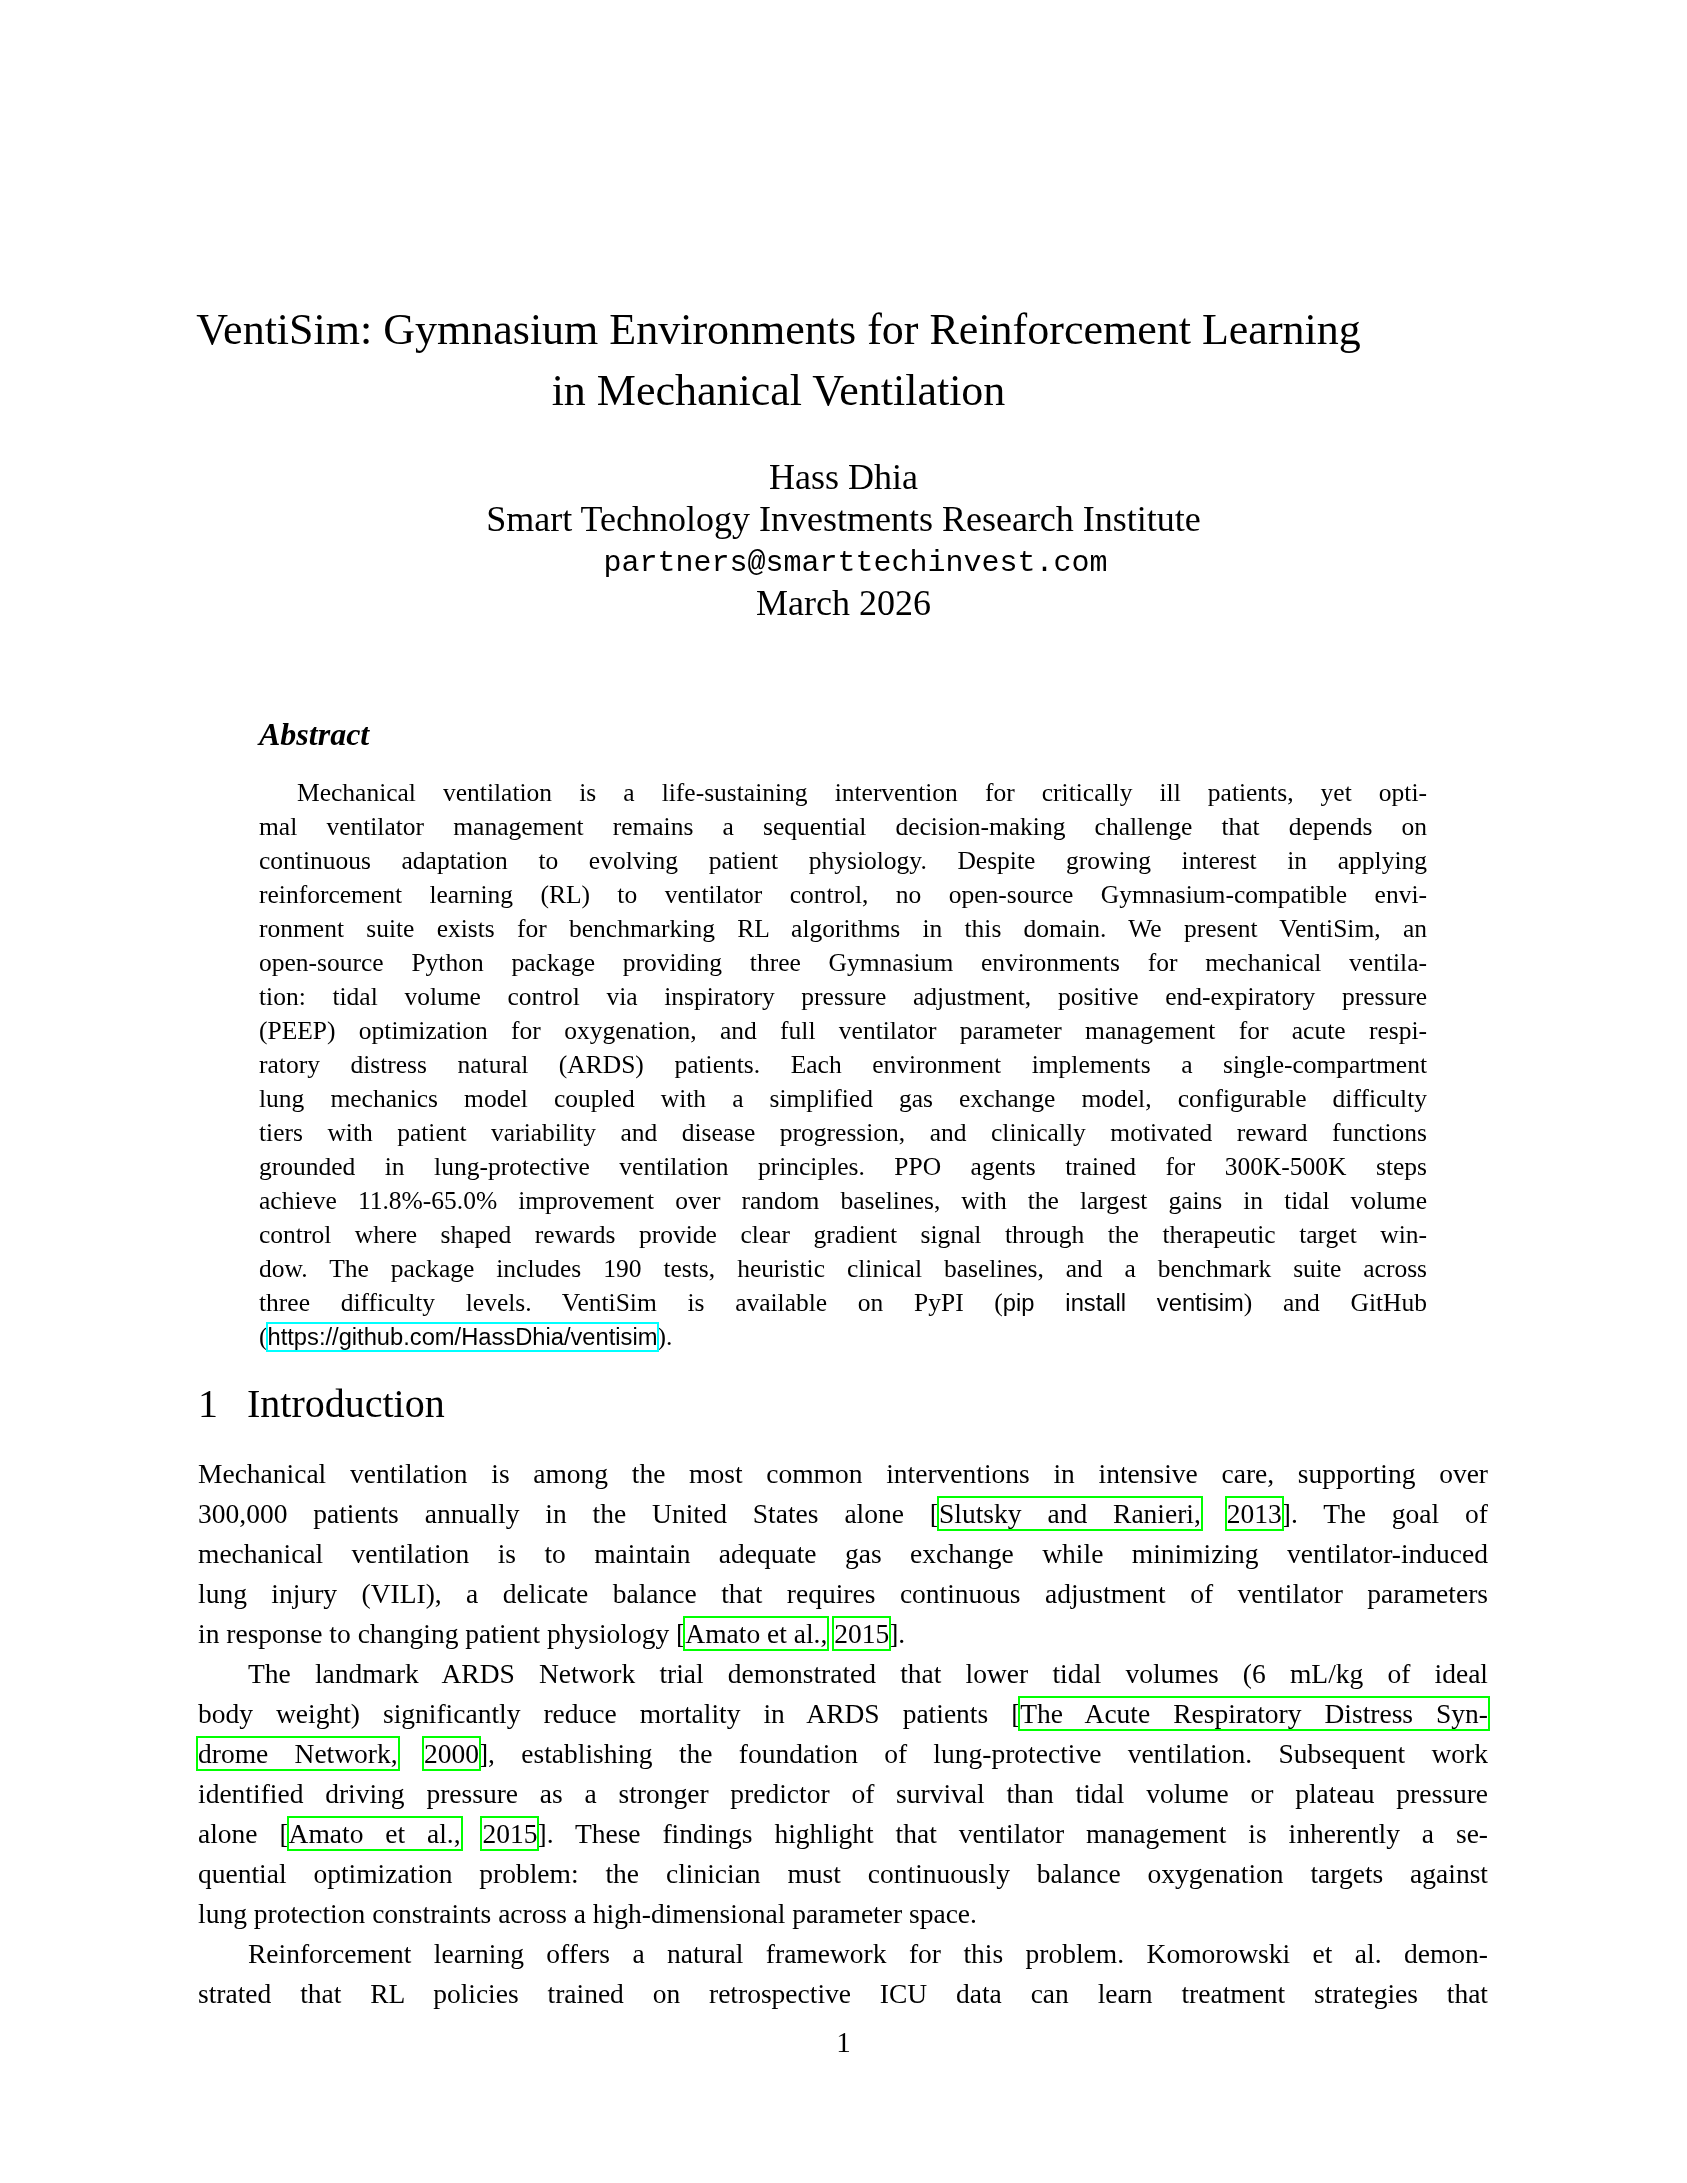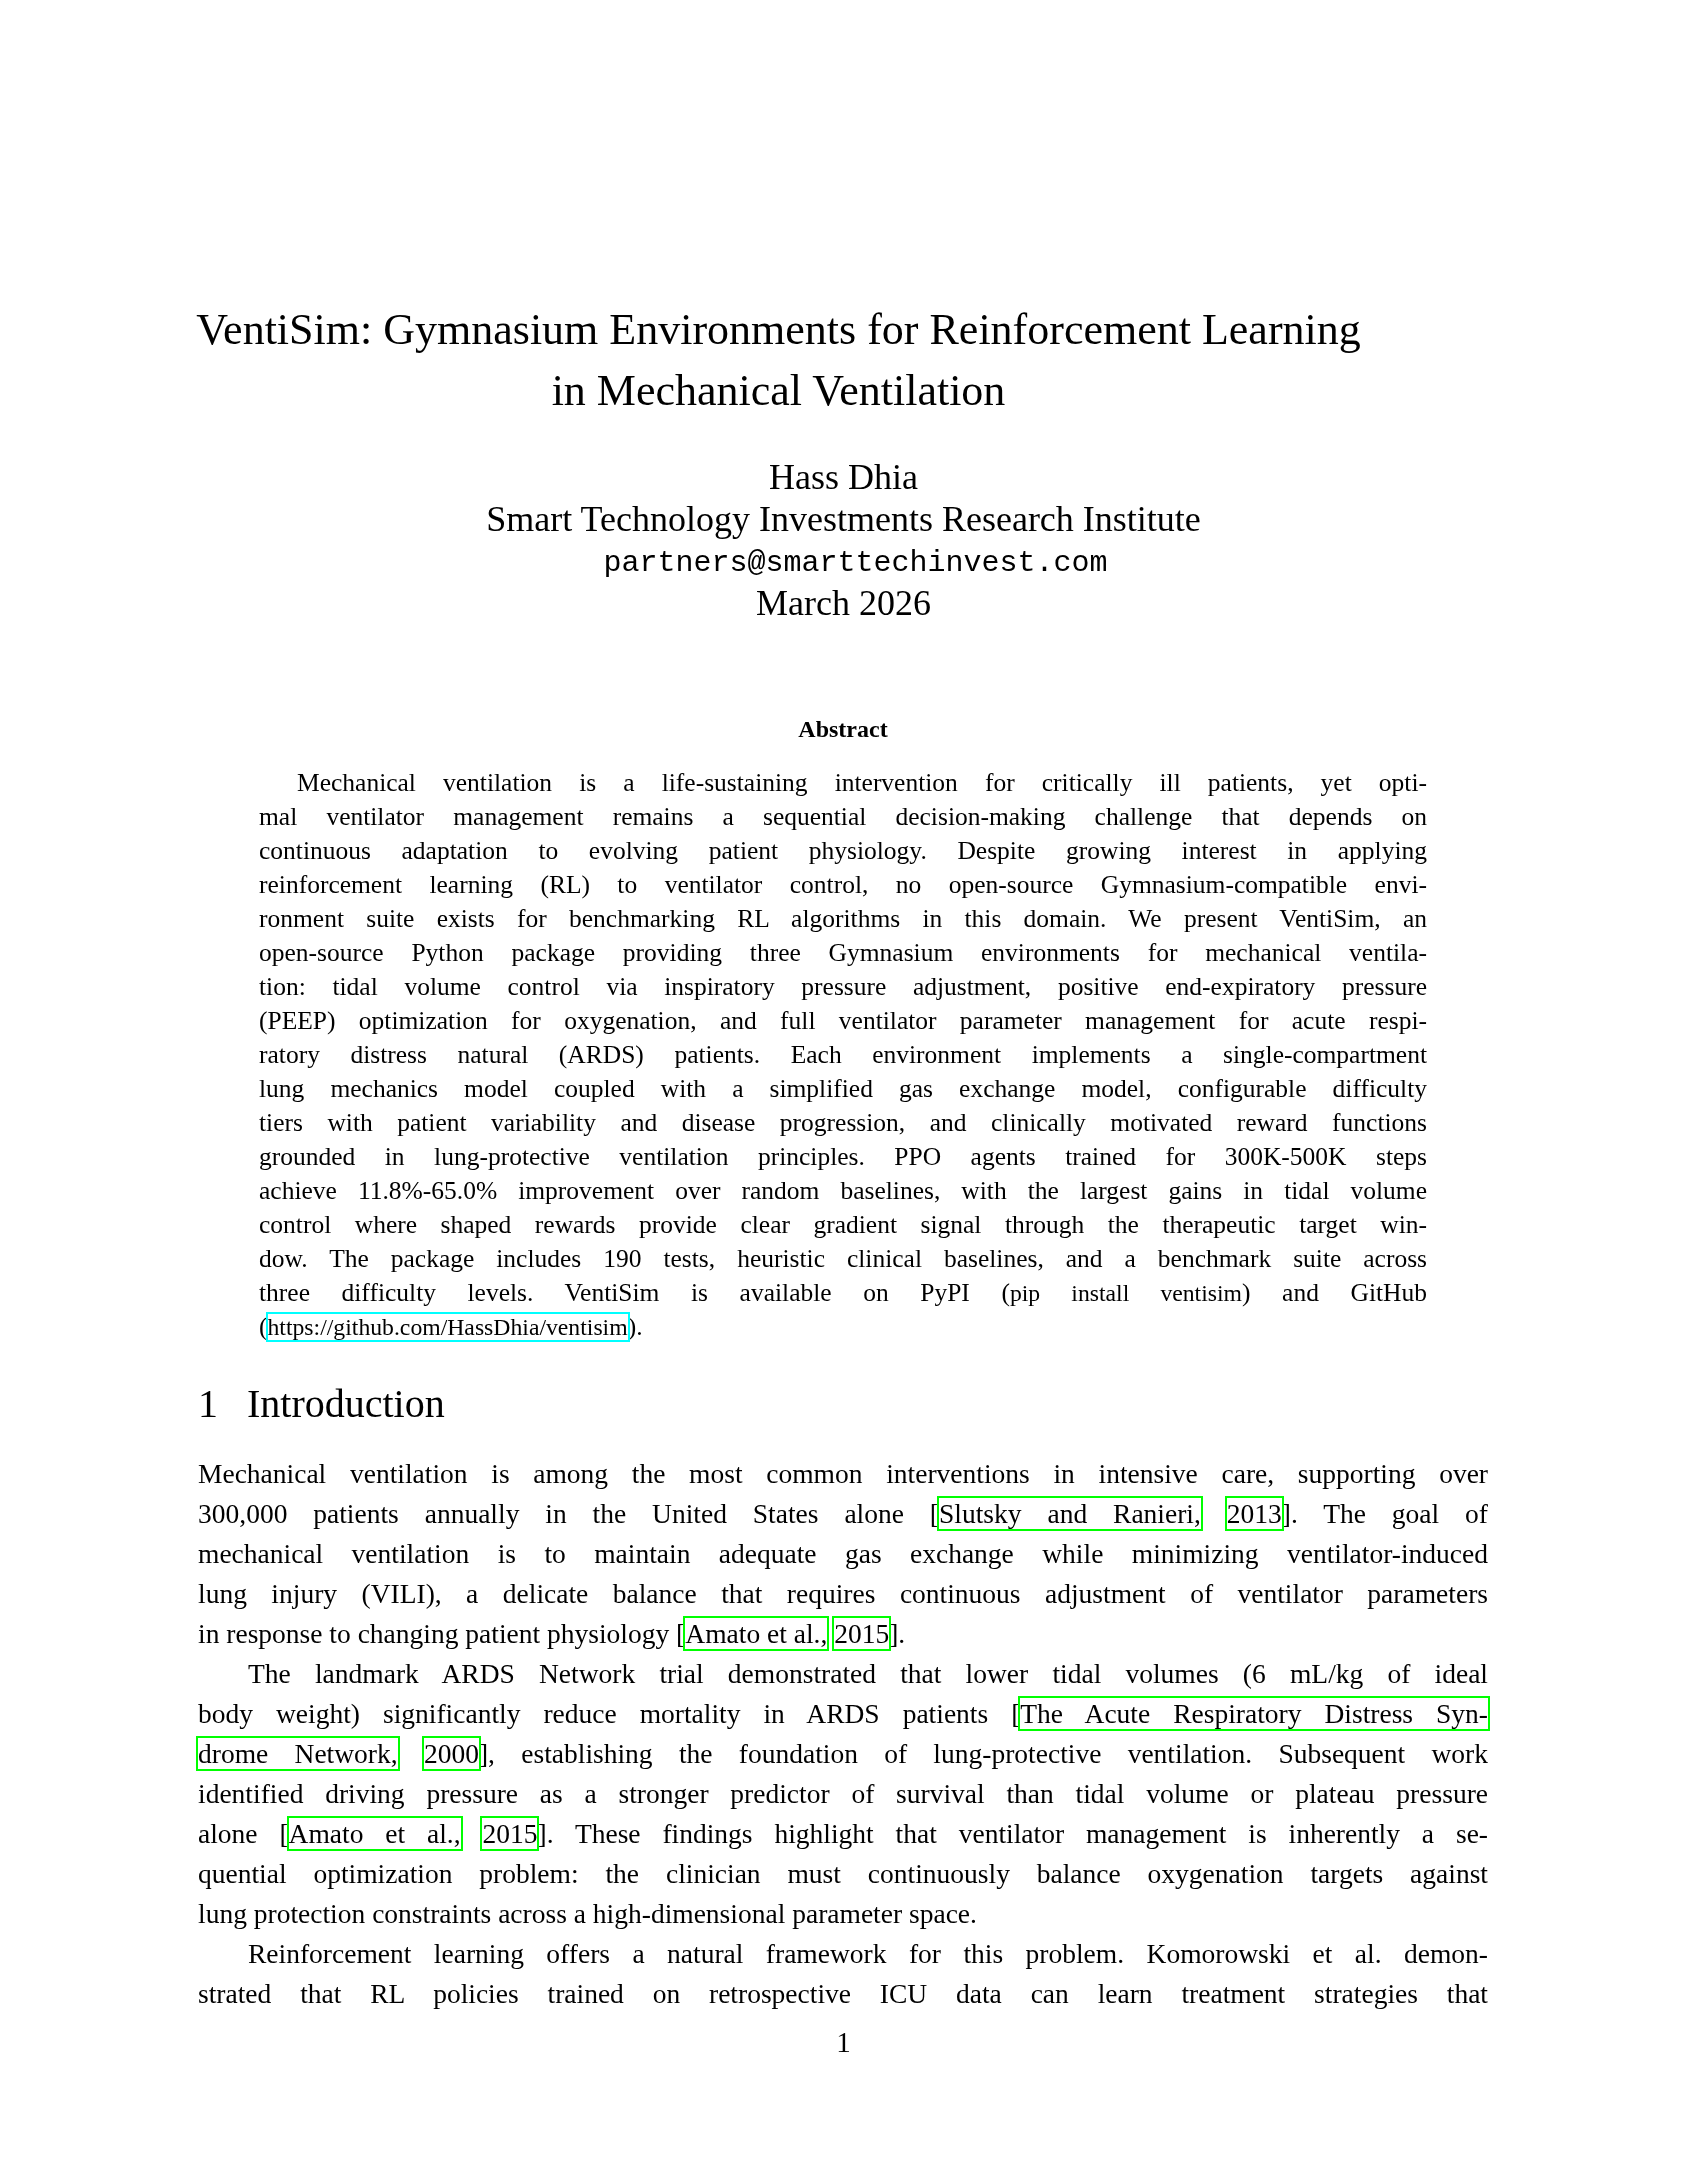--- a/index.html
+++ b/index.html
@@ -18,37 +18,37 @@
   
   .author-block { position: absolute; top: 456px; left: 0; width: 1687px; text-align: center; }
   .author-name { font-size: 36px; line-height: 42px; }
   .author-affil { font-size: 36px; line-height: 42px; }
   .author-email { font-family: "Liberation Mono", monospace; font-size: 30px; line-height: 41px; margin-top: 2.6px; padding-left: 24px; }
 
   .date-line { position: absolute; top: 582px; left: 0; width: 1687px; text-align: center; font-size: 36px; }
 
   
   .abstract { position: absolute; top: 716px; left: 259px; width: 1168px; }
-  .abstract-heading { text-align: center; font-weight: bold; font-size: 24px; margin-bottom: 22.5px; }
+  .abstract-heading { font-weight: bold; font-size: 32px; margin-bottom: 22.5px; font-style: italic; }
   .abstract .tline { font-size: 25.5px; line-height: 34px; }
   .abstract .ind { text-indent: 38px; }
 
   
   .section { position: absolute; top: 1381px; left: 198px; width: 1290px; }
   .section-heading { font-weight: normal; font-size: 40px; line-height: 46px; margin-bottom: 26.5px; }
   .section-heading .sec-num { margin-right: 29px; }
   .para { margin: 0; }
   .section .tline { font-size: 27.5px; line-height: 40px; }
   .section .ind { text-indent: 50px; }
 
   
   .tline { text-align: justify; text-align-last: justify; text-justify: inter-word; white-space: nowrap; }
   .tline.last { text-align-last: left; }
 
-  .mono { font-family: Liberation Serif, serif; font-size: 0.93em; }
+  .mono { font-family: Liberation Sans, sans-serif; font-size: 0.93em; }
   .cite { outline: 2.6px solid var(--cite-border, #00ff00); outline-offset: 0px; }
   .urlbox { outline: 2.6px solid var(--url-border, #00ffff); outline-offset: 0.7px; }
 
   .page-number { position: absolute; top: 2026px; left: 0; width: 1687px; text-align: center; font-size: 29px; }
 </style>
 </head>
 <body>
 
 <div class="page">
 

